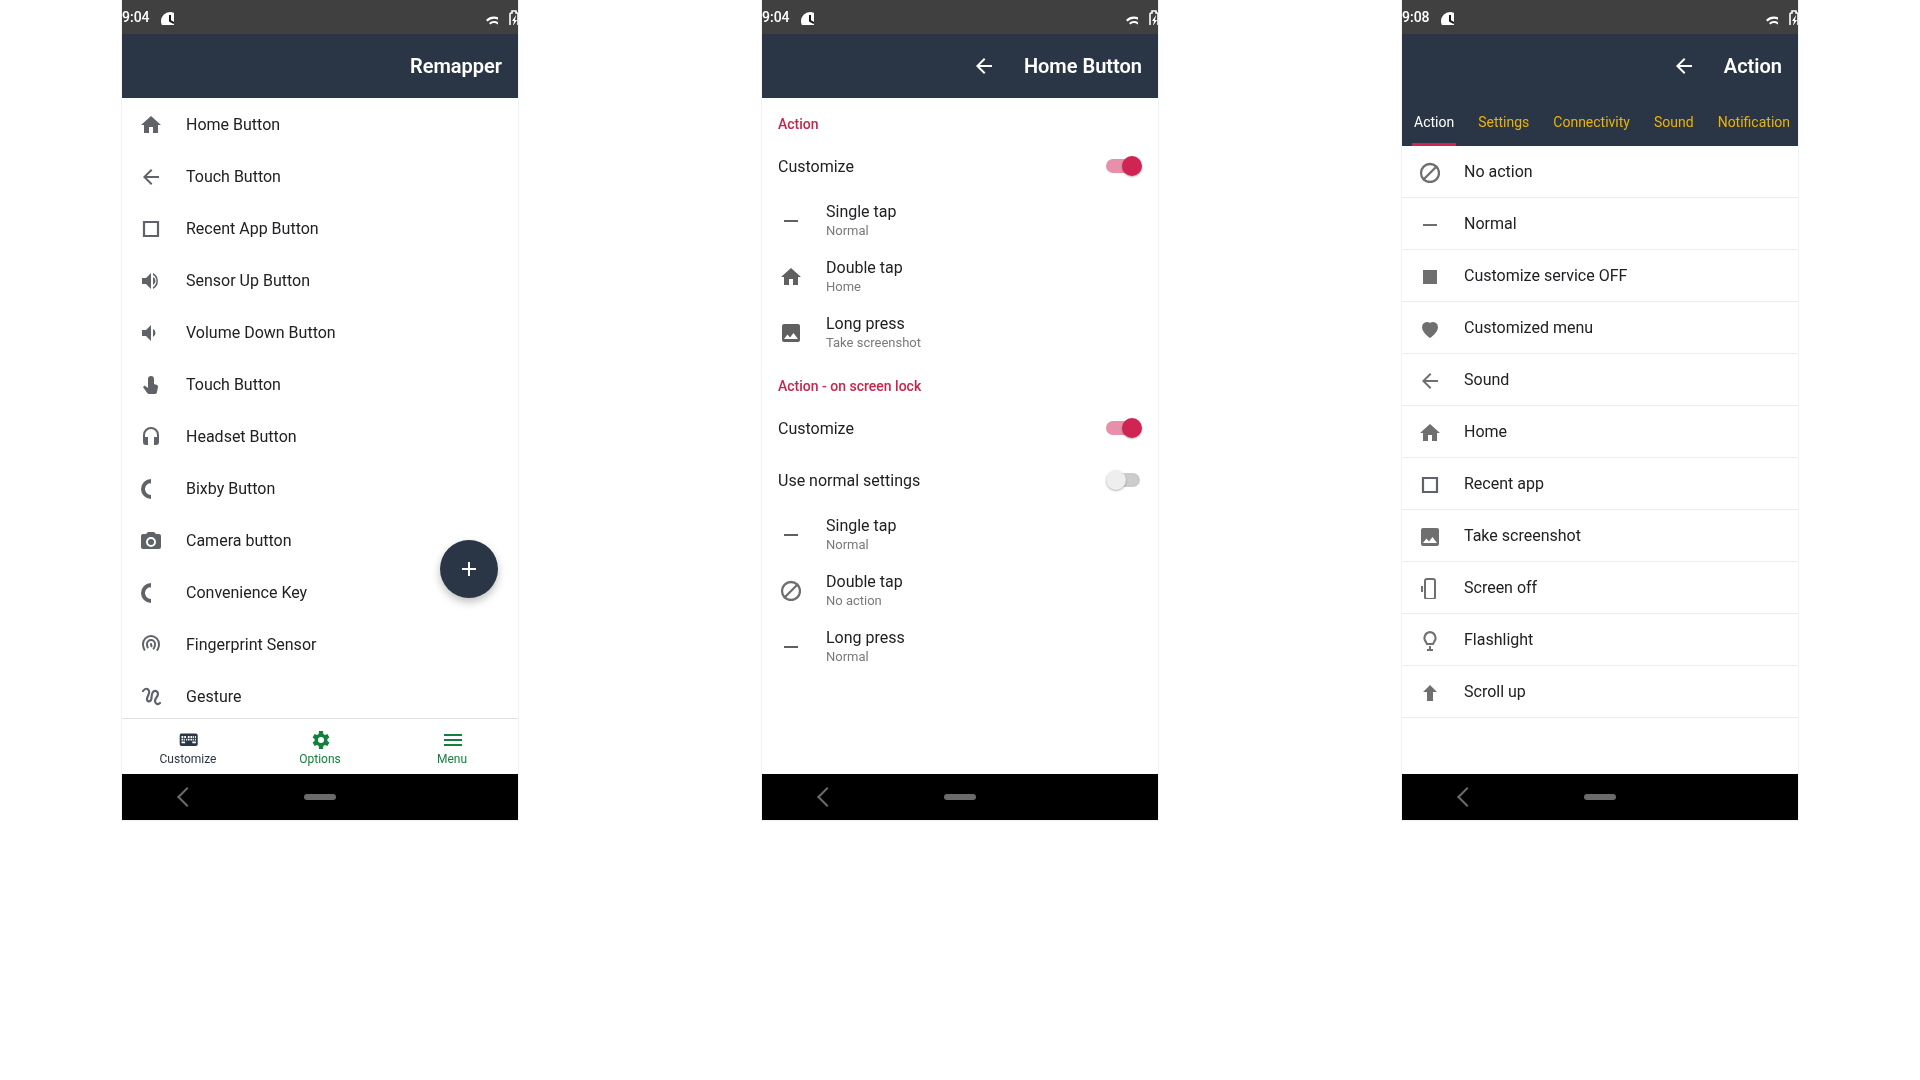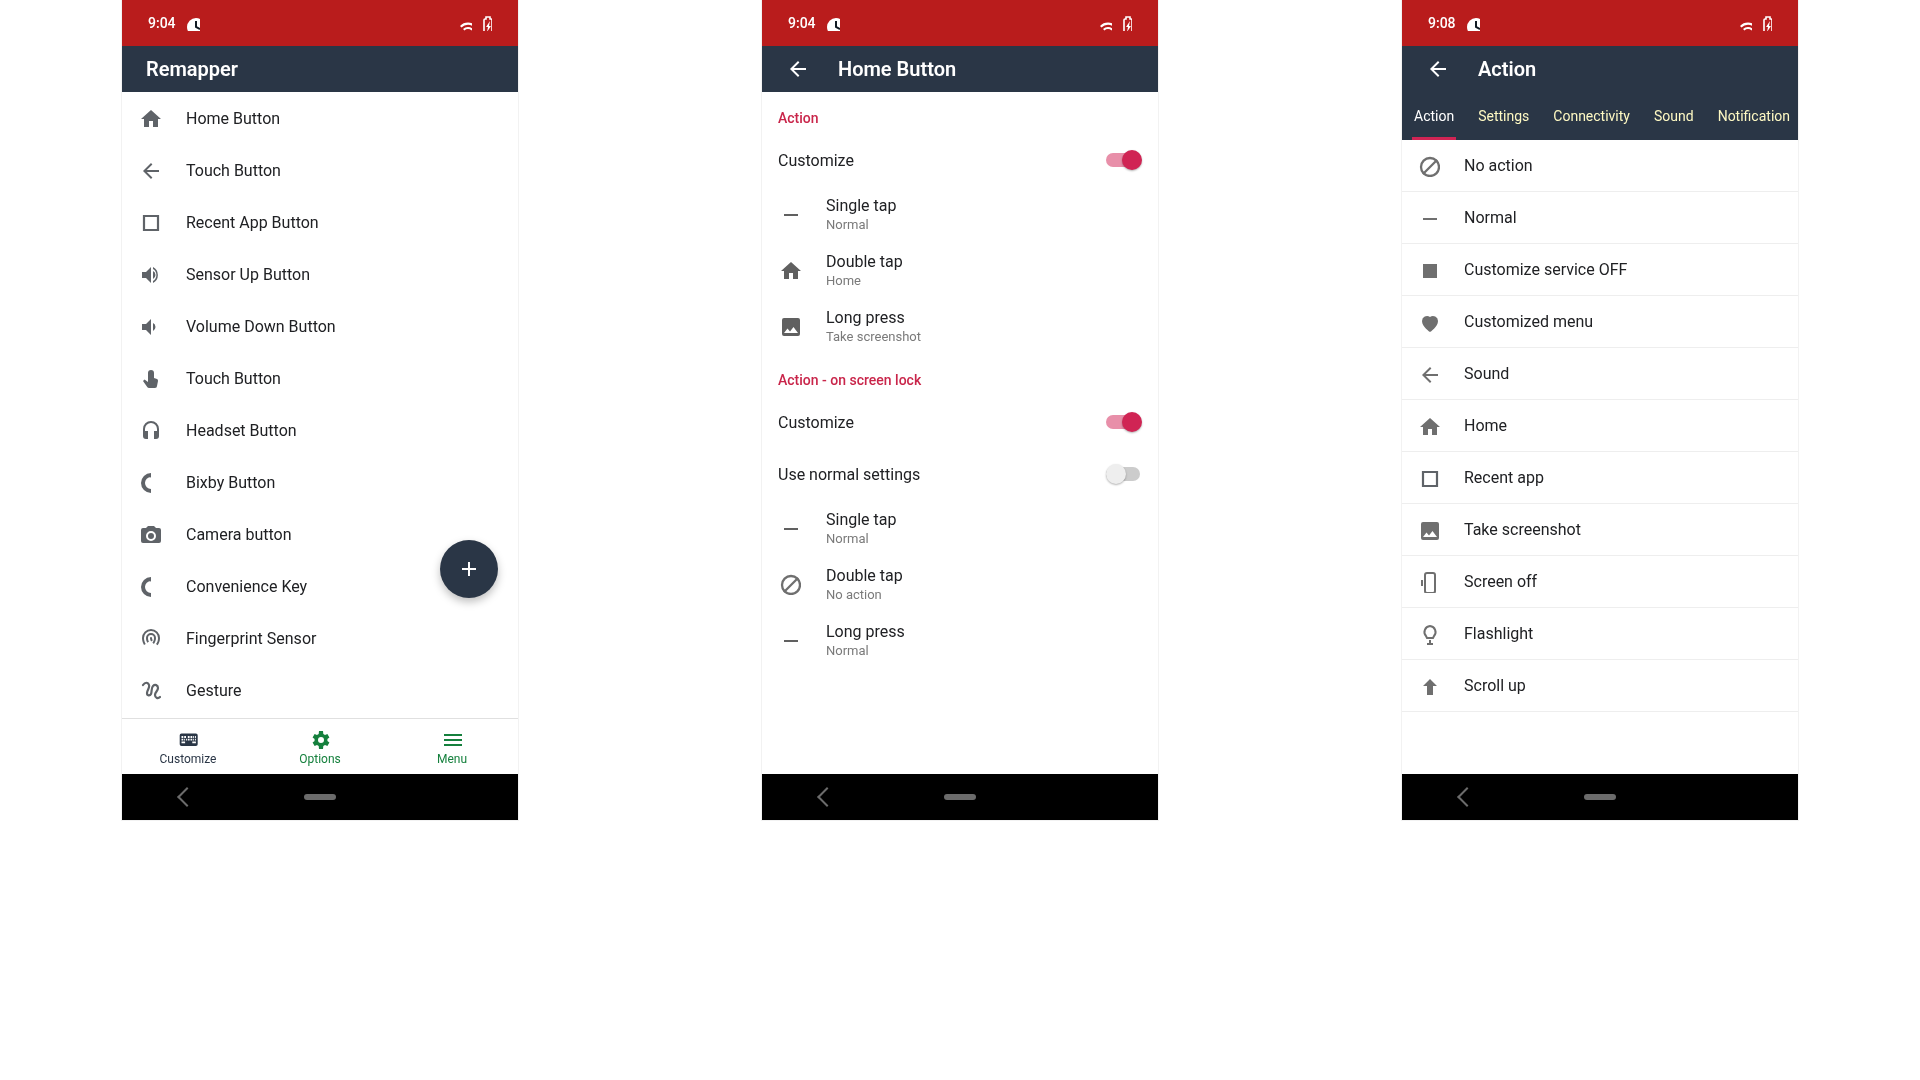--- a/index.html
+++ b/index.html
@@ -22,58 +22,59 @@
     width: 396px;
     height: 820px;
     background: #fff;
     position: relative;
     overflow: hidden;
     display: flex;
     flex-direction: column;
     box-shadow: 0 0 0 1px rgba(0,0,0,.05);
   }
   .statusbar {
-    height: 46px;
-    background: #b91c1c;
+    height: 34px;
+    background: #404040;
     color: #fff;
     display: flex;
     align-items: center;
     justify-content: space-between;
-    padding: 0 26px;
+    padding: 0 0;
     font-size: 14px;
     font-weight: 500;
   }
   .sb-left { display: flex; align-items: center; gap: 8px; }
   .sb-right { display: flex; align-items: center; gap: 4px; }
   .sb-icon { width: 16px; height: 16px; fill: #fff; }
   .appbar {
-    height: 46px;
+    height: 64px;
     background: #2a3646;
     color: #fff;
     display: flex;
     align-items: center;
-    padding: 0 24px;
+    padding: 0 16px;
     gap: 28px;
+    justify-content: flex-end;
   }
   .appbar-title { font-size: 20px; font-weight: 600; }
   .tabs {
     height: 48px;
     background: #2a3646;
     display: flex;
     align-items: stretch;
     color: #d7dde4;
     overflow-x: hidden;
     white-space: nowrap;
   }
   .tab {
     padding: 0 12px;
     display: flex;
     align-items: center;
     font-size: 14px;
-    color: #fef9c3;
+    color: #eab308;
     position: relative;
   }
   .tab.active { color: #fff; }
   .tab.active::after {
     content: "";
     position: absolute;
     left: 10px; right: 10px; bottom: 0;
     height: 3px;
     background: #d02454;
   }

